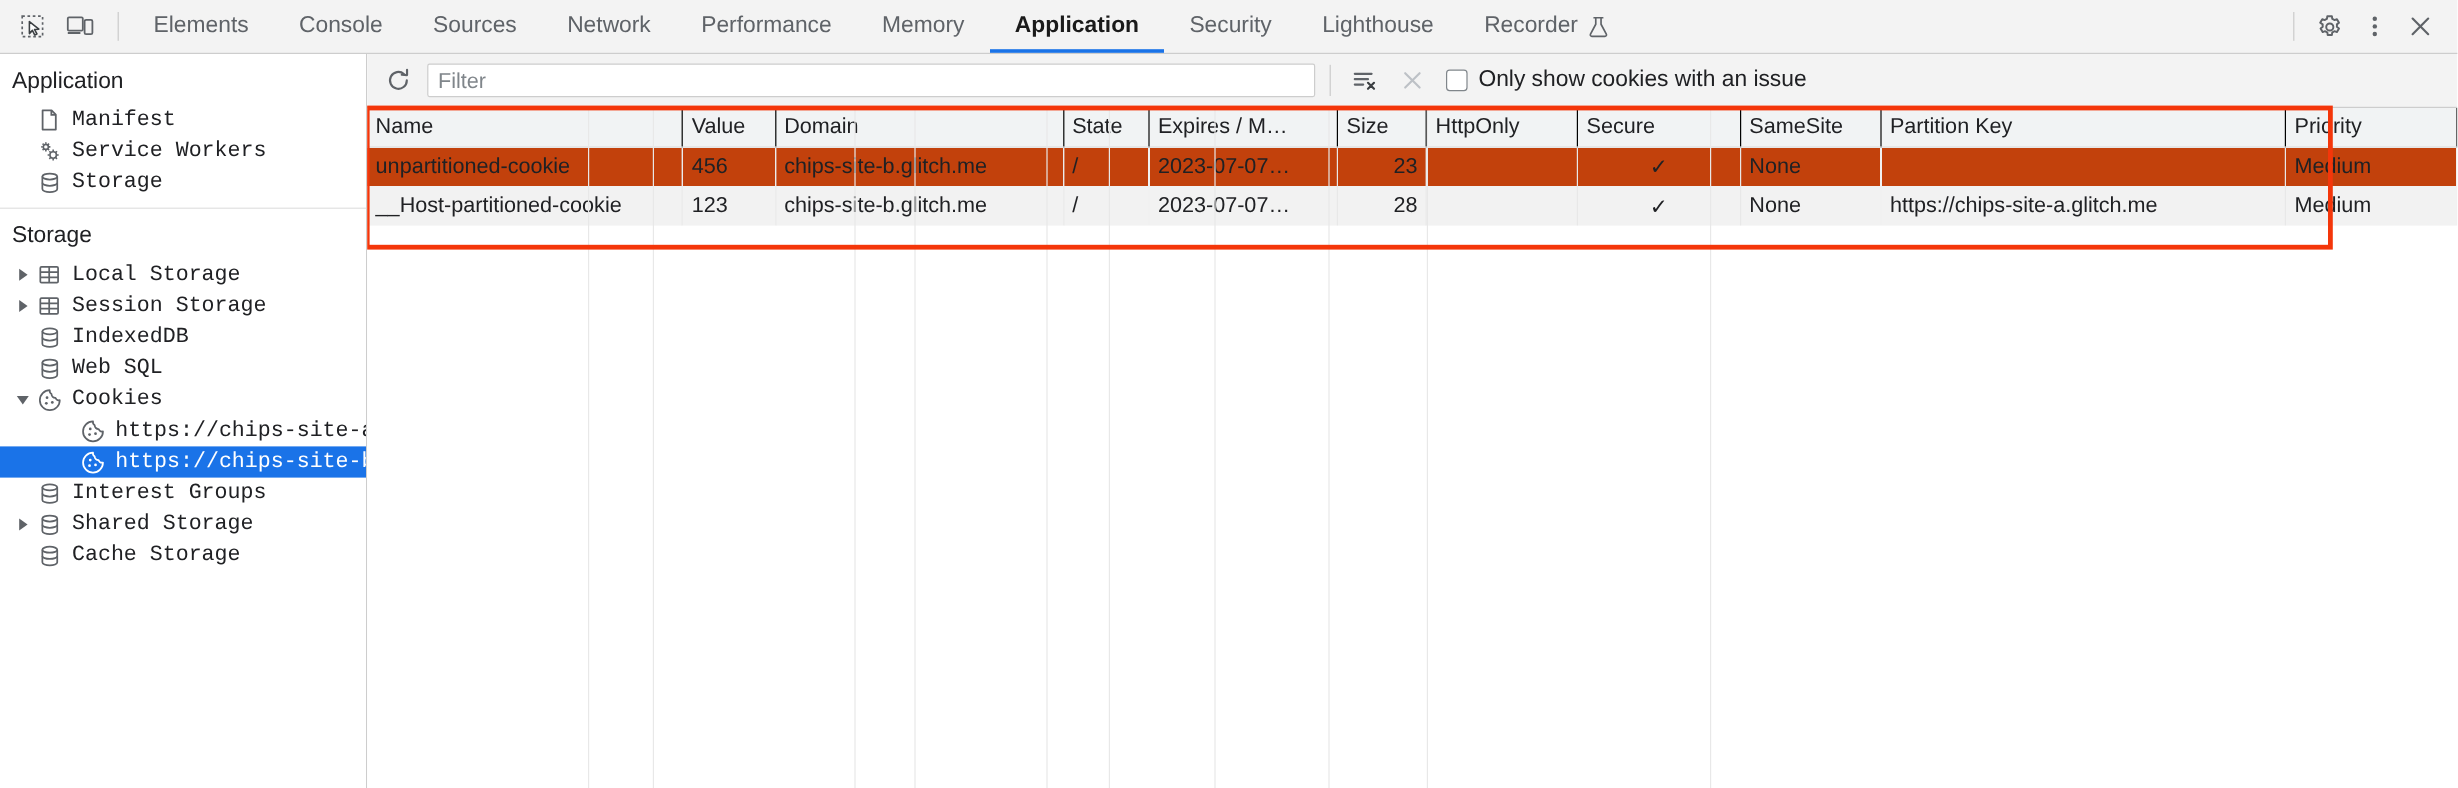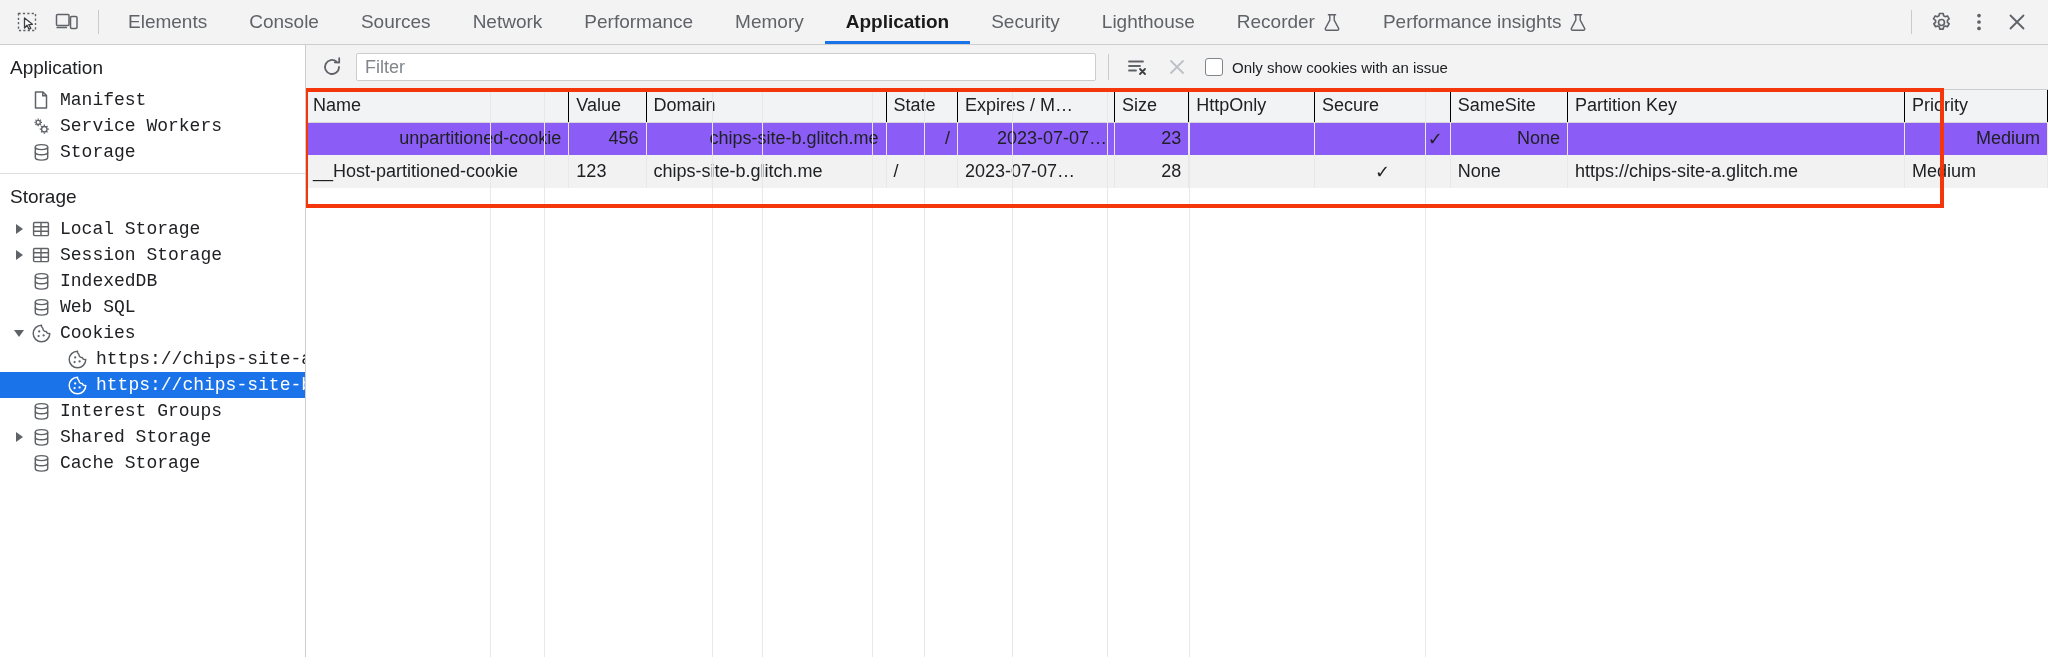--- a/index.html
+++ b/index.html
@@ -154,21 +154,21 @@
     display: flex; align-items: center;
     padding: 0 8px;
     font-size: 18px;
     color: #80868b;
   }
   .tbar-divider {
     width: 1px; height: 26px; background: #cacaca; margin: 0 4px;
   }
   .chk-wrap {
     display: flex; align-items: center; gap: 9px;
-    font-size: 15px; color: #202124;
+    font-size: 19px; color: #202124;
     margin-left: 4px;
   }
   .chk {
     width: 18px; height: 18px;
     border: 1.6px solid #80868b;
     border-radius: 3px;
     background: #fff;
   }
 
   
@@ -196,21 +196,21 @@
     white-space: nowrap;
     overflow: hidden;
   }
   table.cookies td {
     height: 33px;
     padding: 0 7px;
     border-right: 1px solid #e8e8e8;
     white-space: nowrap;
     overflow: hidden;
   }
-  table.cookies tr.row-odd td { background: #8b5cf6; text-align: right; }
+  table.cookies tr.row-odd td { background: #c2410c; }
   table.cookies tr.row-even td { background: #f2f2f2; }
   td.num { text-align: right; padding-right: 12px; }
   td.center { text-align: center; }
   td.name-cell { padding-left: 24px; }
 
   
   .grid-fill {
     position: absolute;
     left: 0; right: 0; top: 0; bottom: 0;
     pointer-events: none;
@@ -276,29 +276,20 @@
         <span>Application</span>
       </div>
       <div class="tab">
         <span>Security</span>
       </div>
       <div class="tab">
         <span>Lighthouse</span>
       </div>
       <div class="tab">
         <span>Recorder</span>
-        <span>
-          <svg width="18" height="19" viewBox="0 0 18 19">
-            <path d="M6.8 1.8 V7.2 L2.4 15.4 a1.3 1.3 0 0 0 1.15 1.9 h10.9 a1.3 1.3 0 0 0 1.15 -1.9 L11.2 7.2 V1.8" fill="none" stroke="#5f6368" stroke-width="1.4" stroke-linejoin="round"></path>
-            <path d="M5.4 1.8 H12.6" stroke="#5f6368" stroke-width="1.4" stroke-linecap="round"></path>
-          </svg>
-        </span>
-      </div>
-      <div class="tab">
-        <span>Performance insights</span>
         <span>
           <svg width="18" height="19" viewBox="0 0 18 19">
             <path d="M6.8 1.8 V7.2 L2.4 15.4 a1.3 1.3 0 0 0 1.15 1.9 h10.9 a1.3 1.3 0 0 0 1.15 -1.9 L11.2 7.2 V1.8" fill="none" stroke="#5f6368" stroke-width="1.4" stroke-linejoin="round"></path>
             <path d="M5.4 1.8 H12.6" stroke="#5f6368" stroke-width="1.4" stroke-linecap="round"></path>
           </svg>
         </span>
       </div>
     </div>
   <div class="tb-right">
     <div class="tb-sep"></div>

